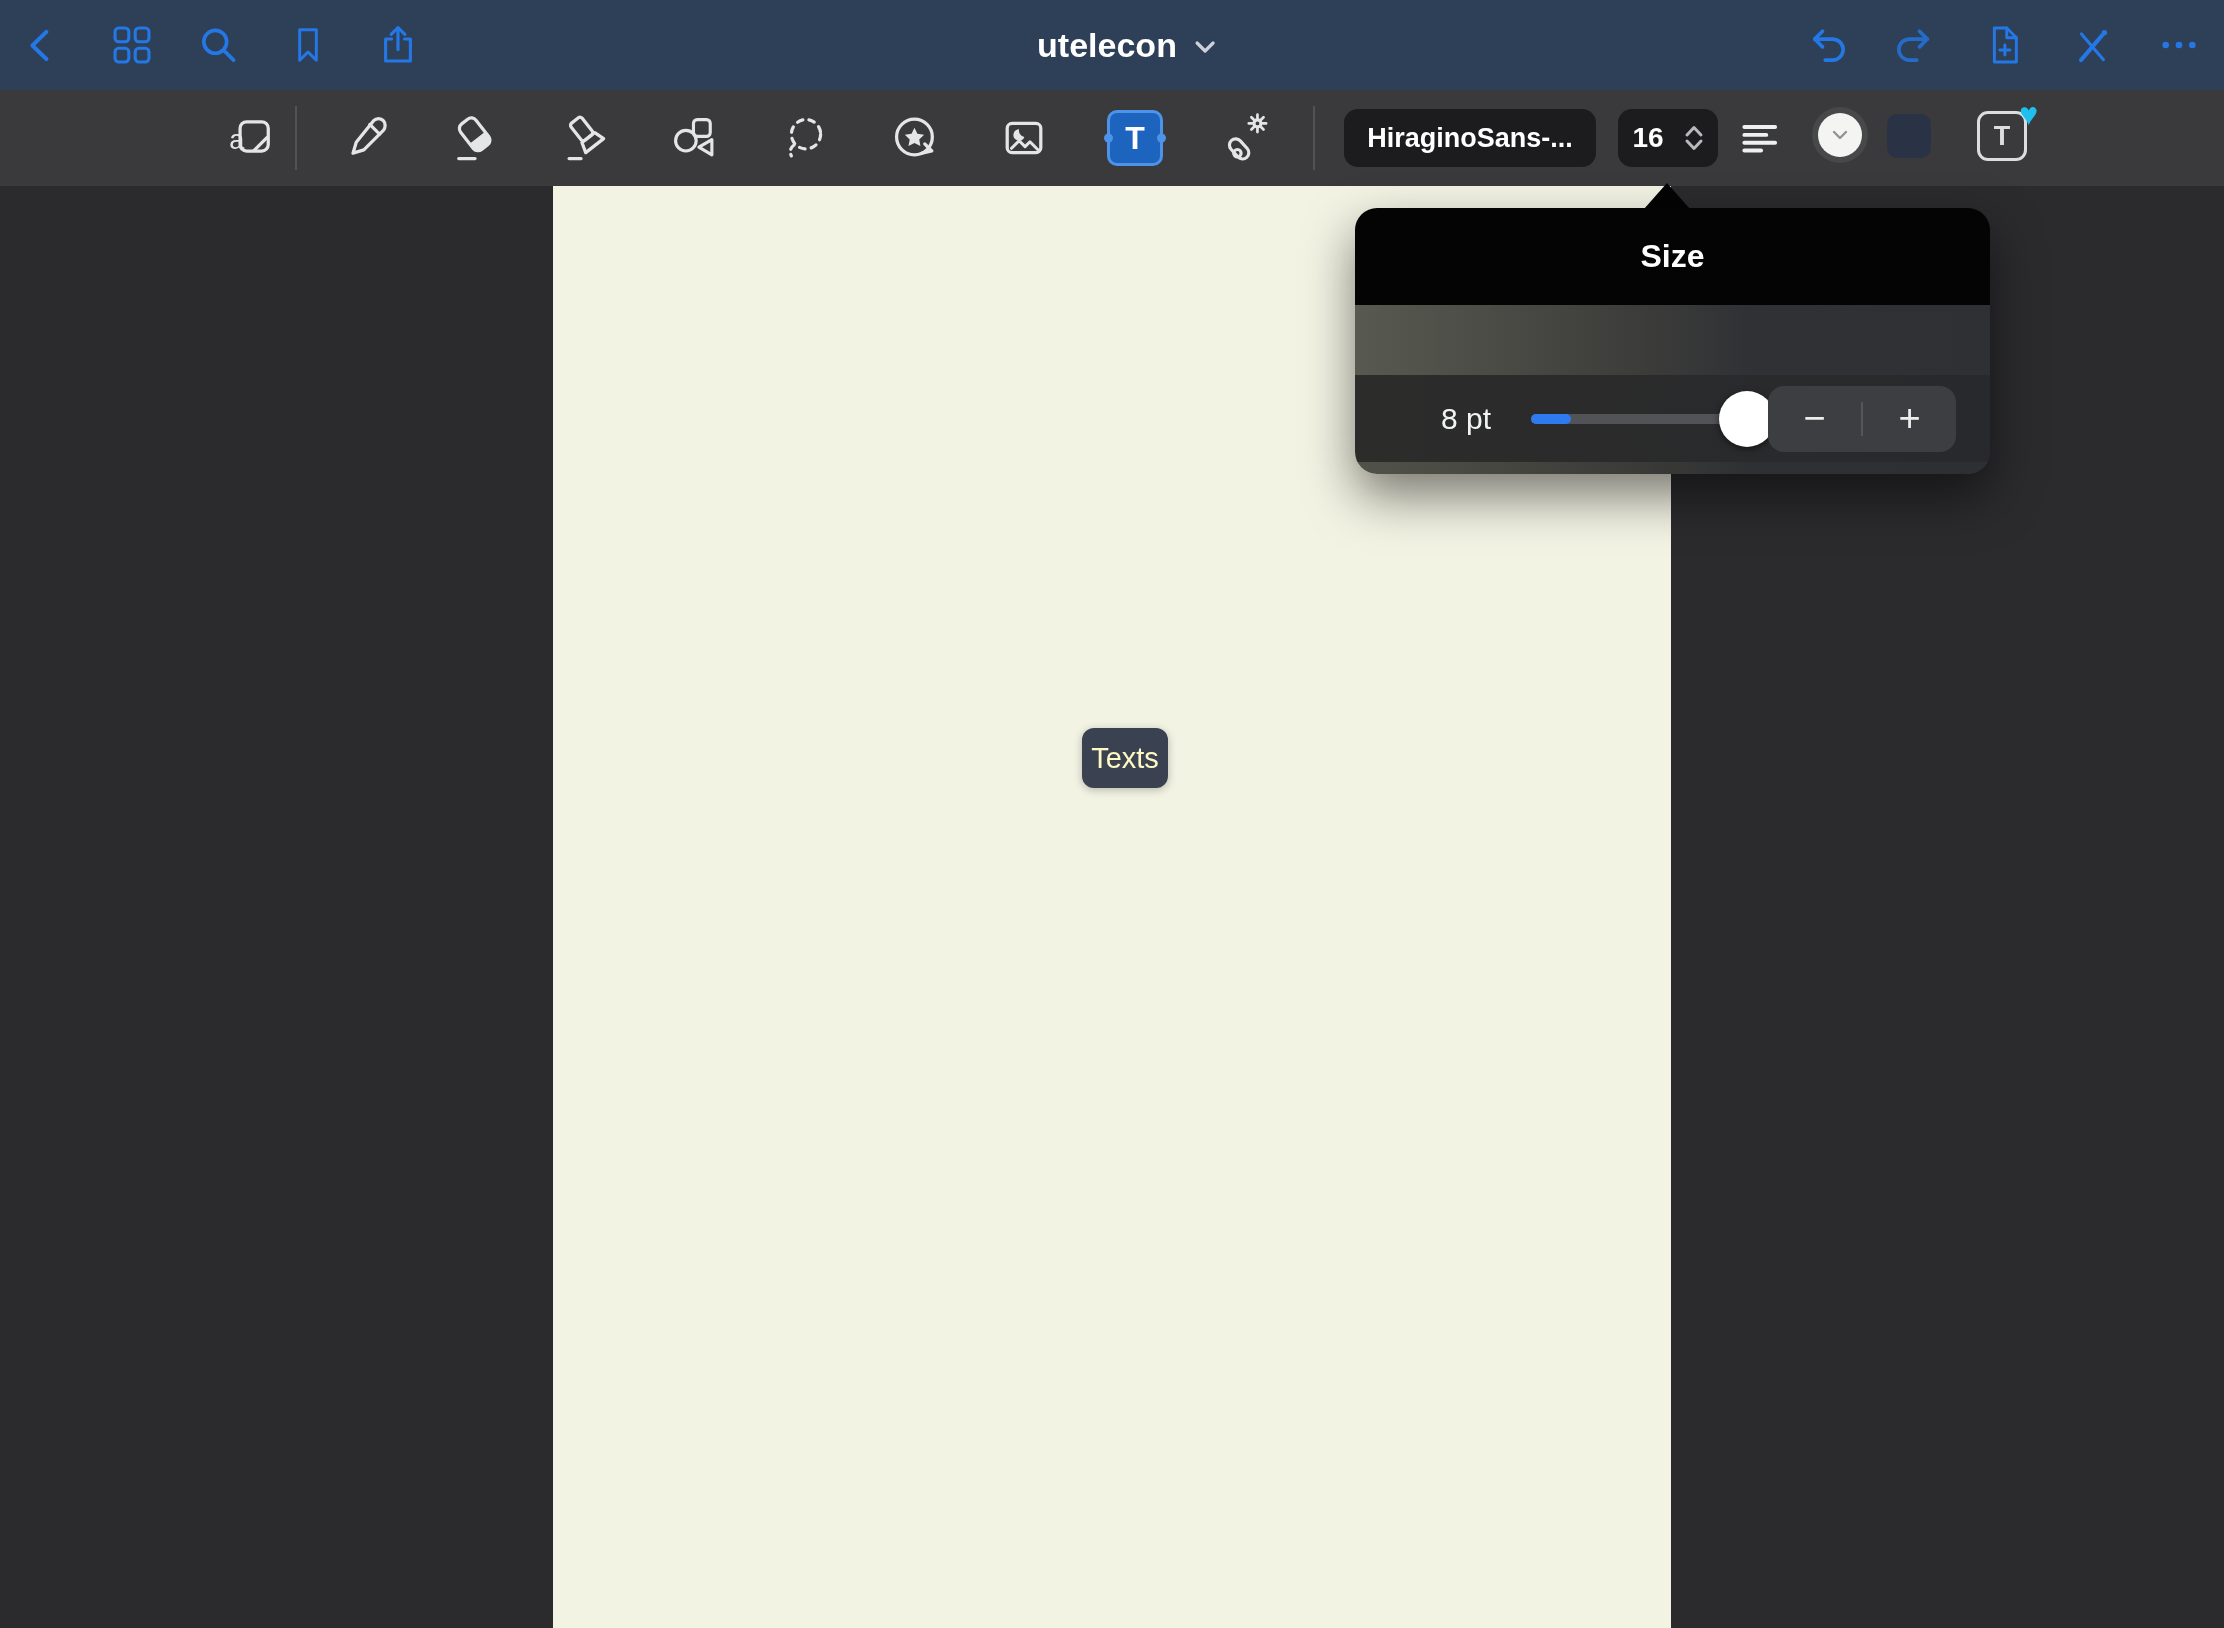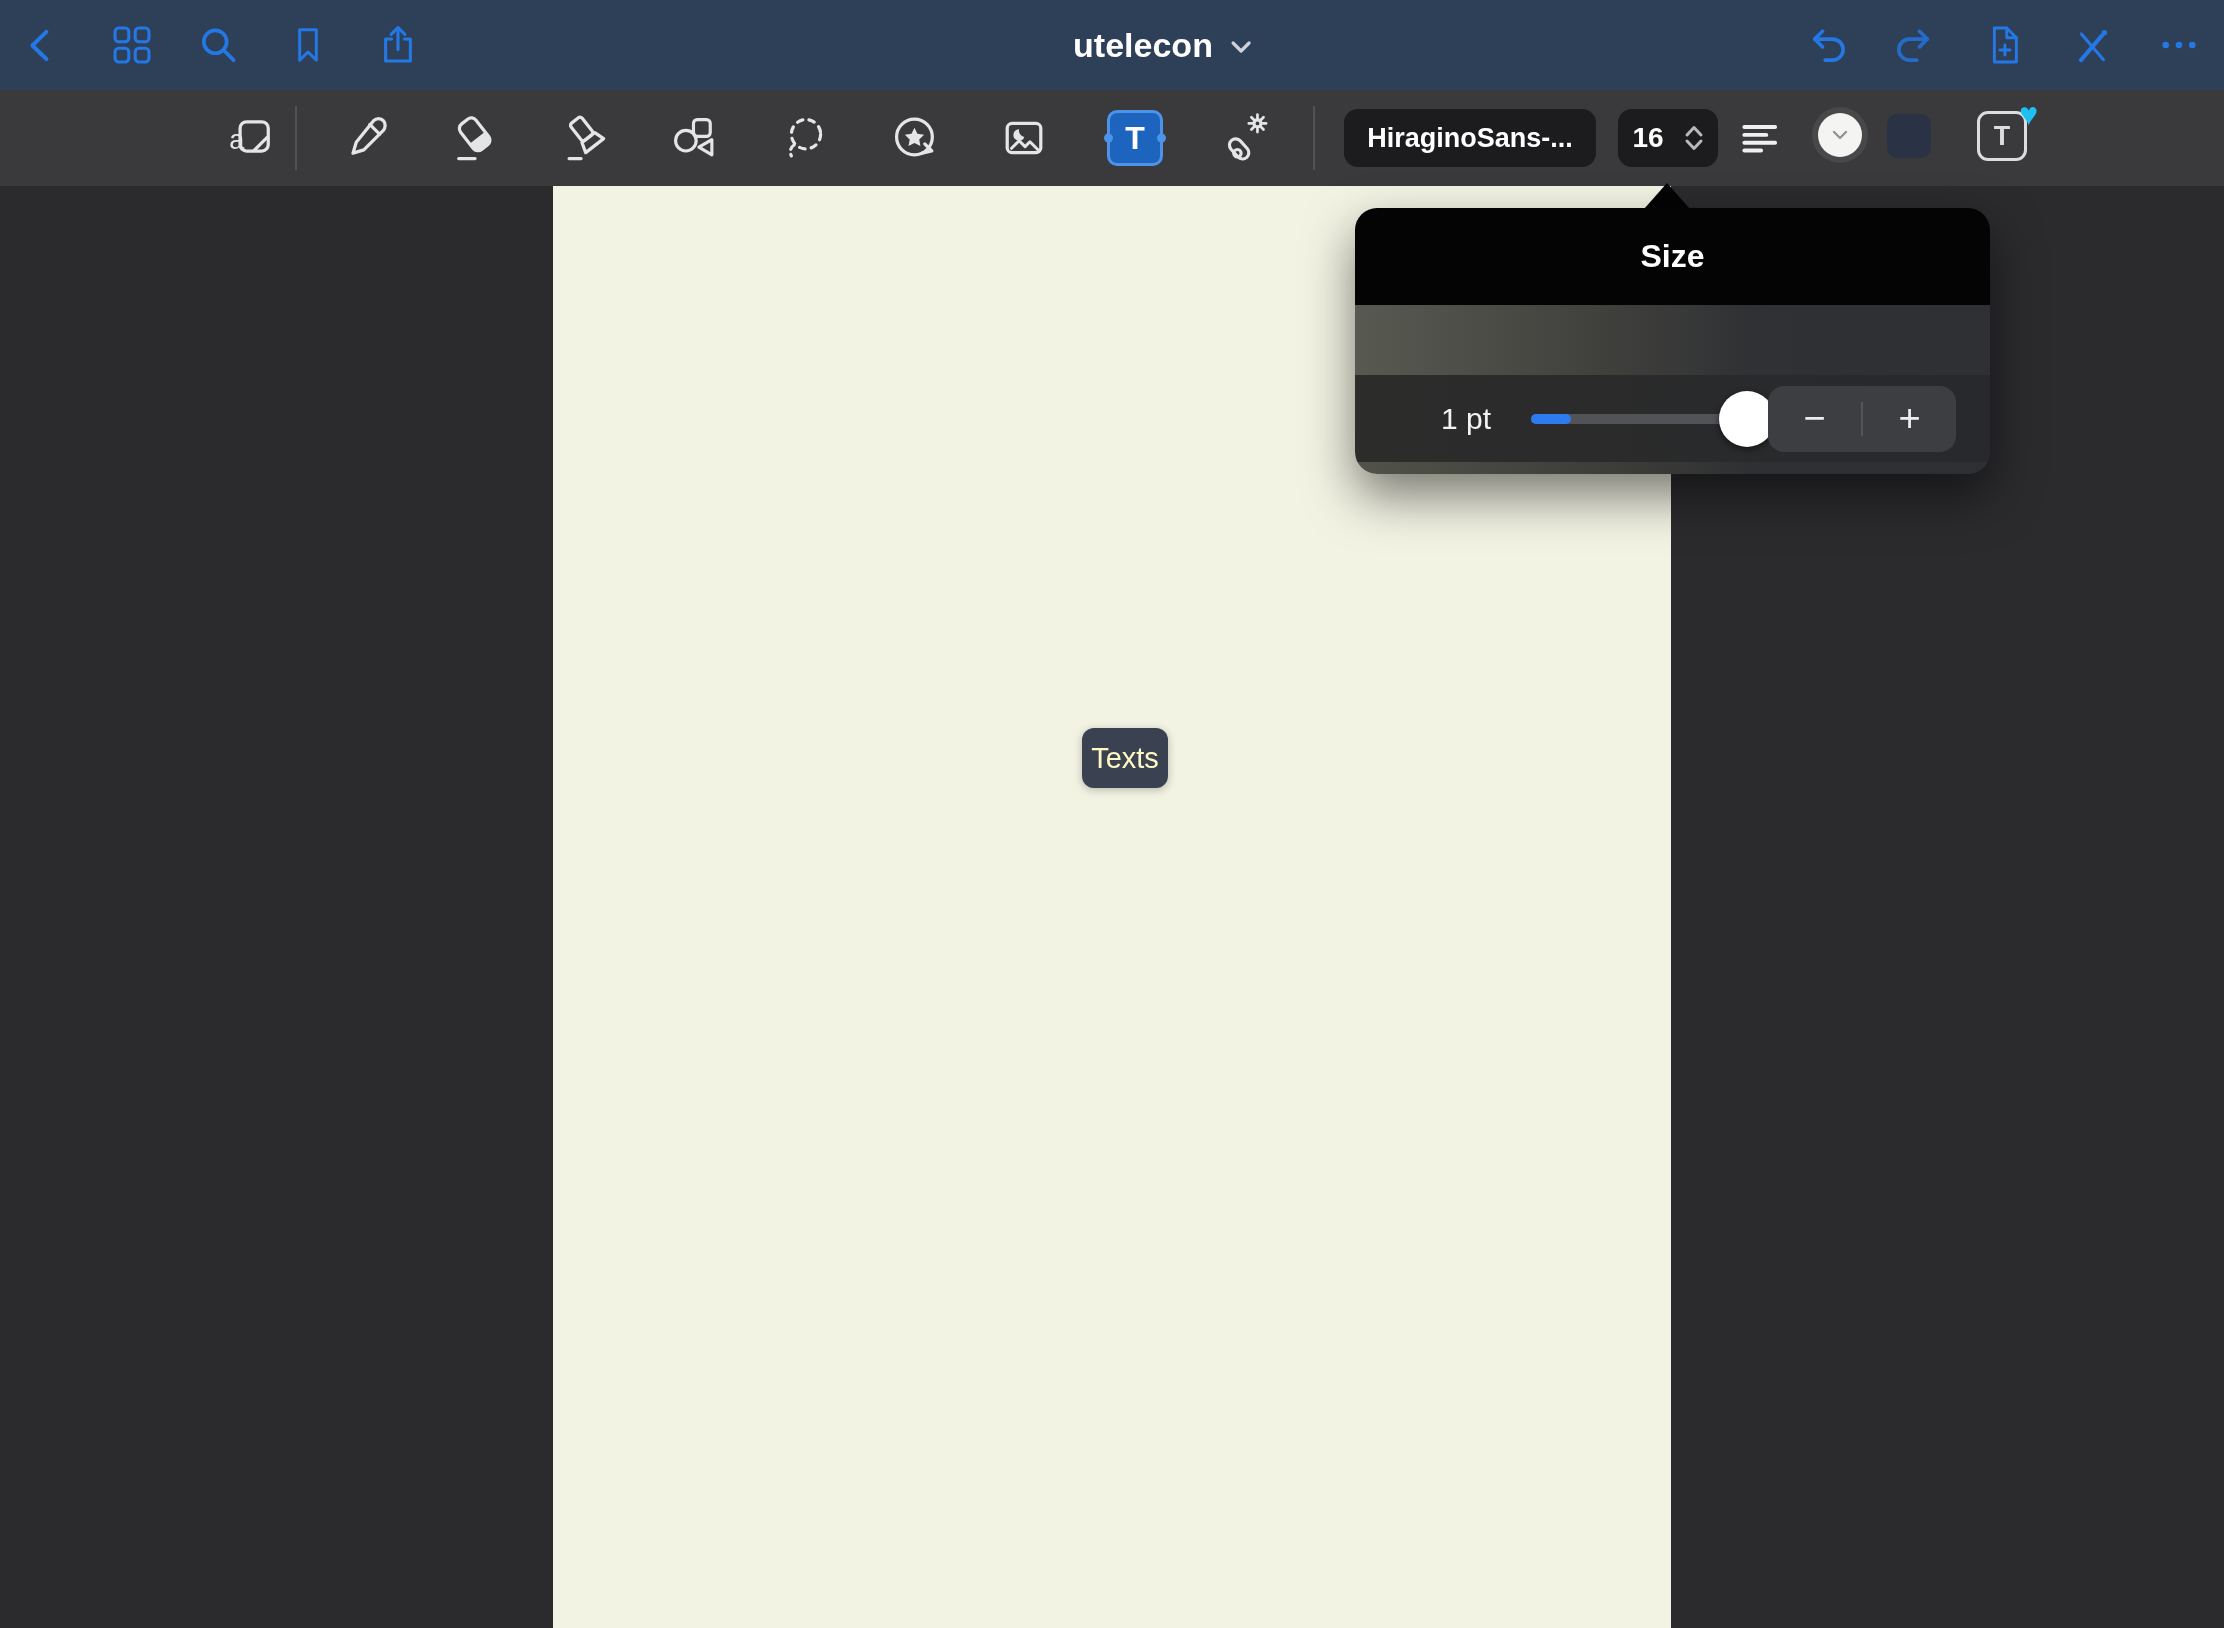--- a/index.html
+++ b/index.html
@@ -4,21 +4,21 @@
 <style>
   html,body{margin:0;padding:0;background:#17181a;}
   .screen{position:relative;width:2224px;height:1628px;overflow:hidden;
           font-family:"Liberation Sans","DejaVu Sans",sans-serif;-webkit-font-smoothing:antialiased;}
 
   
   .topnav{position:absolute;left:0;top:0;width:2224px;height:90px;background:#2e3f58;}
   .nav-btn{position:absolute;top:22px;width:46px;height:46px;display:flex;align-items:center;
            justify-content:center;color:#2478e6;}
   .nav-title{position:absolute;left:1127px;top:0;height:90px;transform:translateX(-50%);
-             display:flex;align-items:center;gap:16px;color:#fff;font-size:34px;font-weight:700;margin-left:36px;}
+             display:flex;align-items:center;gap:16px;color:#fff;font-size:34px;font-weight:700;}
   .nav-title .chev{display:flex;color:#cdd2da;margin-top:4px;}
   .dim{opacity:.8;}
 
   
   .toolbar{position:absolute;left:0;top:90px;width:2224px;height:96px;background:#3a3a3c;}
   .tool{position:absolute;top:20px;width:56px;height:56px;display:flex;align-items:center;
         justify-content:center;color:#e4e5e6;}
   .tb-divider{position:absolute;top:16px;width:2px;height:64px;background:#525254;}
   .tool-text{background:#1c64bd;border:3px solid #4e93ea;border-radius:10px;box-sizing:border-box;
              color:#fff;font-size:32px;font-weight:700;display:flex;align-items:center;justify-content:center;}
@@ -330,21 +330,21 @@
   </div>
 
   <div class="pop-arrow"></div>
   <div class="popover">
     <div class="pop-header">
       <span>Size</span>
     </div>
     <div class="pop-band1"></div>
     <div class="pop-row">
       <div class="size-label">
-        <span>1 pt</span>
+        <span>8 pt</span>
       </div>
       <div class="slider">
         <div class="slider-track"></div>
         <div class="slider-active"></div>
         <div class="slider-thumb"></div>
       </div>
       <div class="stepper">
         <div class="step-btn">
           <span>−</span>
         </div>

